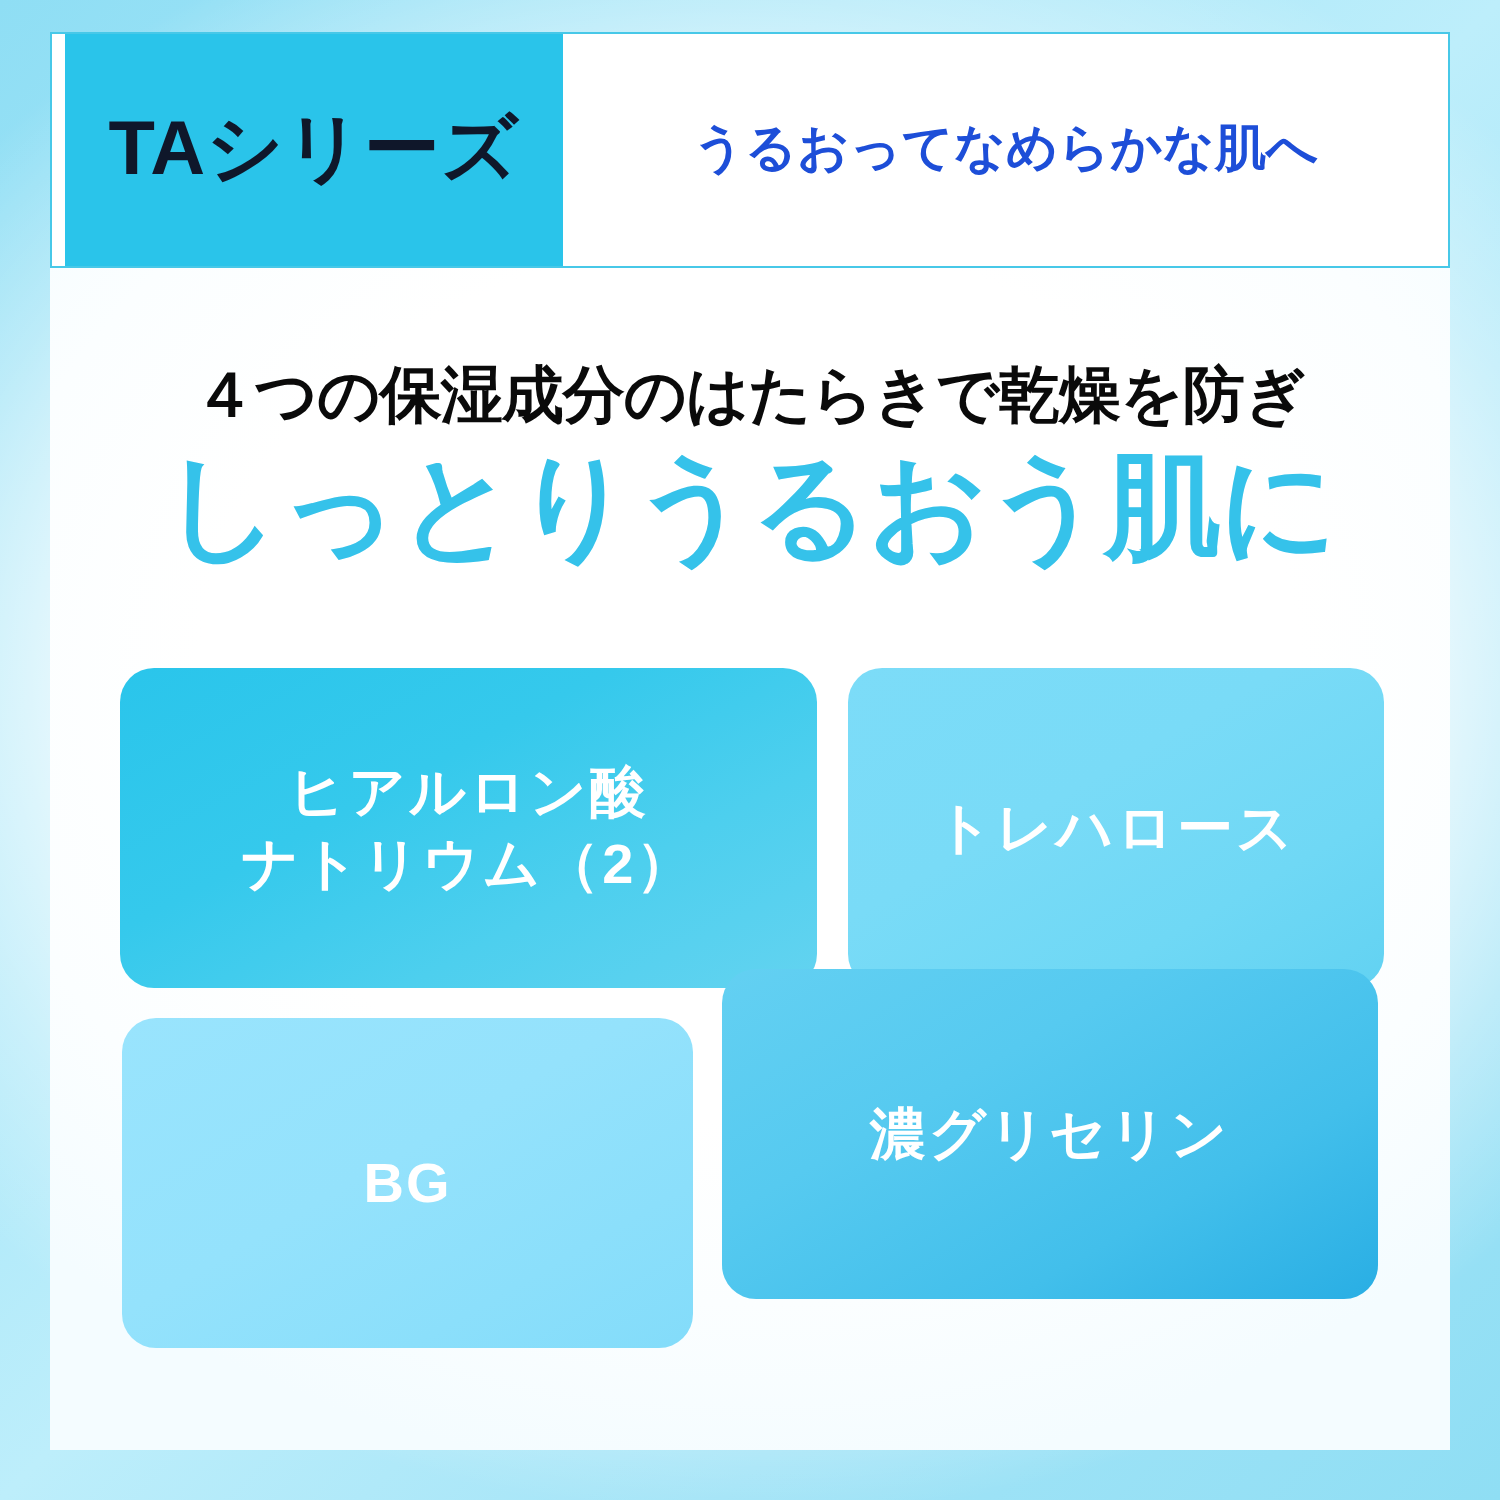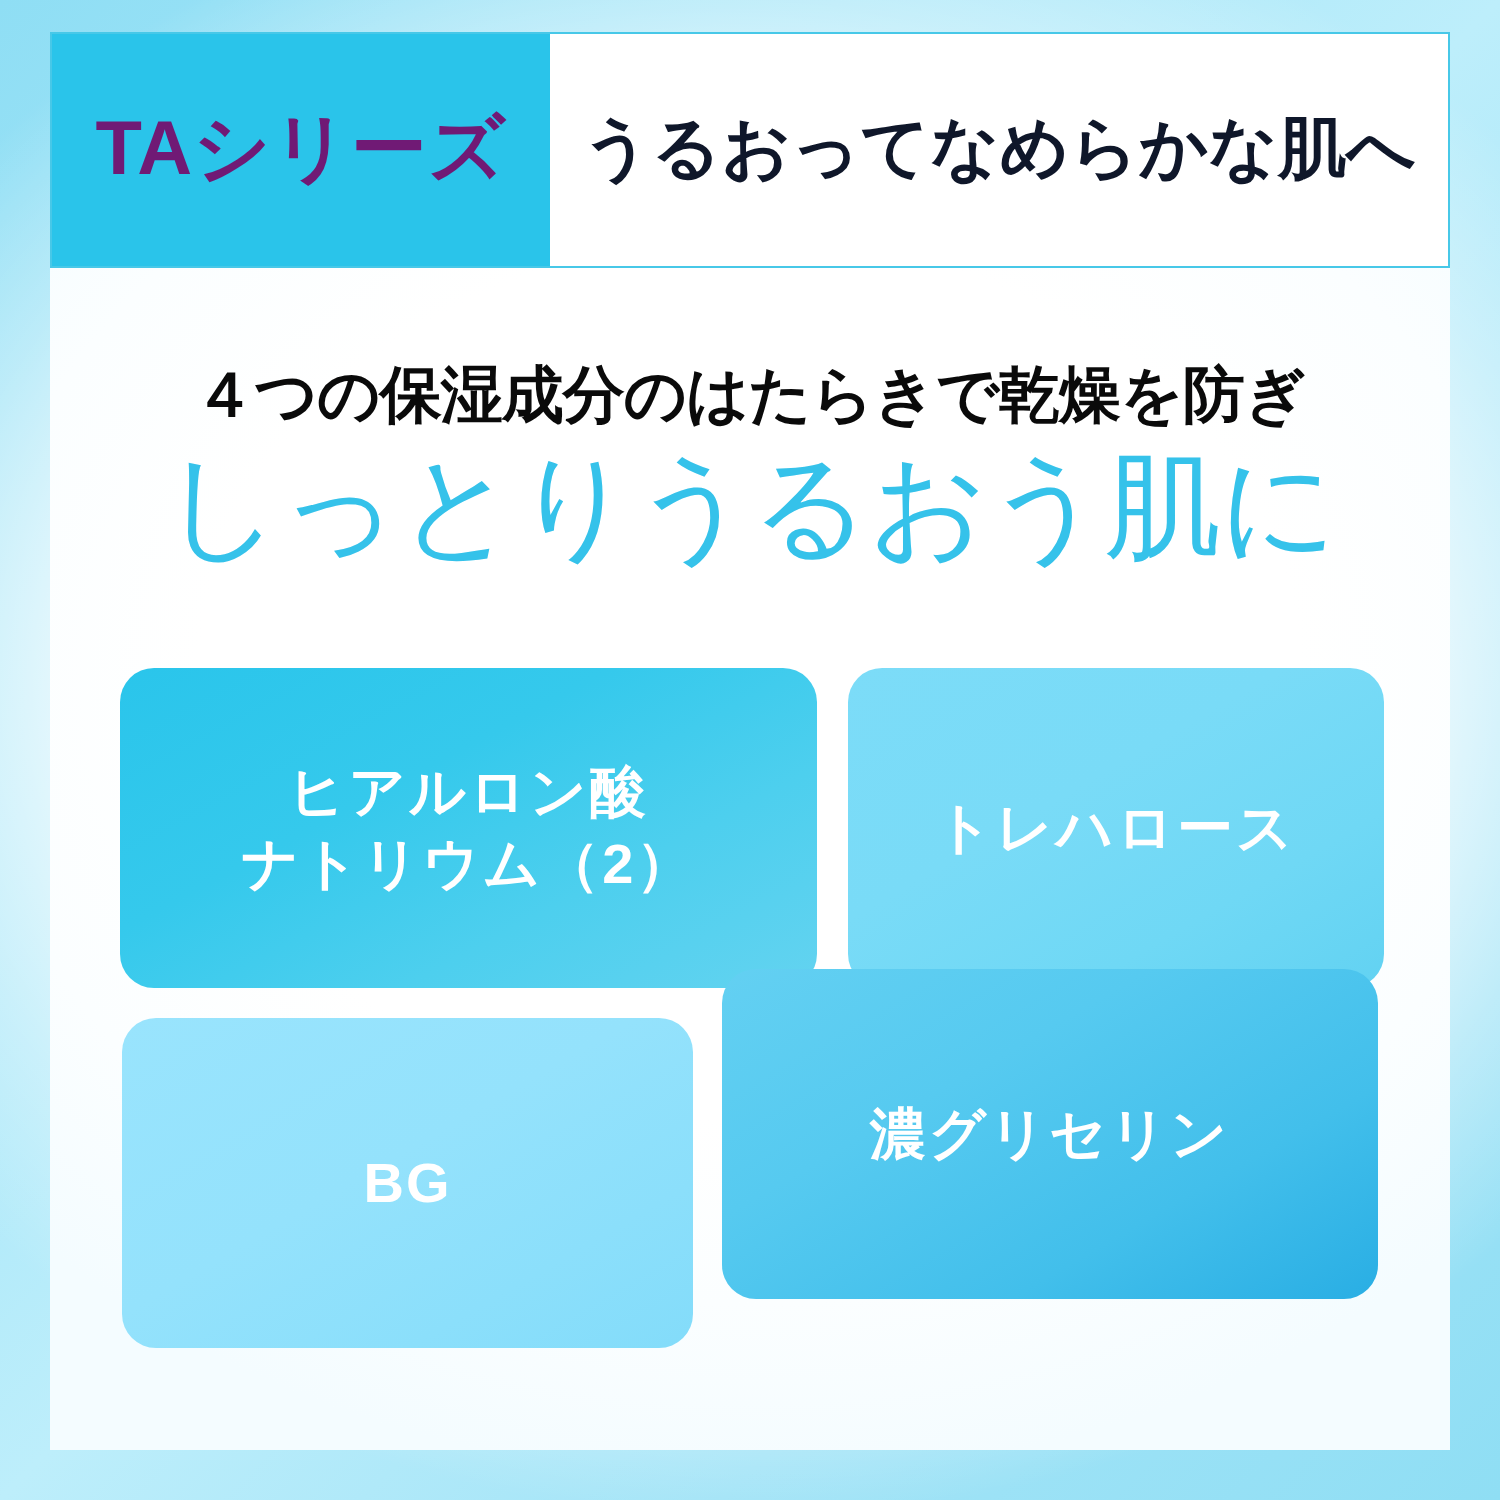--- a/index.html
+++ b/index.html
@@ -45,38 +45,39 @@
     box-sizing: border-box;
     border: 2px solid #47c8e8;
     background: #ffffff;
     display: flex;
     align-items: stretch;
   }
   .header-badge {
     width: 498px;
     flex: 0 0 498px;
     background: #2ac4ea;
-    color: #701a75;
+    color: #0f172a;
     display: flex;
     align-items: center;
     justify-content: center;
     font-size: 76px;
     font-weight: 700;
     letter-spacing: 1px;
     line-height: 1;
     padding-bottom: 4px;
     box-sizing: border-box;
+    margin-left: 13px;
   }
   .header-title {
     flex: 1 1 auto;
     display: flex;
     align-items: center;
     justify-content: center;
-    color: #0f172a;
-    font-size: 68px;
+    color: #1d4ed8;
+    font-size: 51px;
     font-weight: 700;
     letter-spacing: 0px;
     line-height: 1;
     padding-bottom: 6px;
     box-sizing: border-box;
   }
 
   
   .headline-block {
     position: absolute;
@@ -91,21 +92,21 @@
     font-weight: 700;
     line-height: 1.08;
     letter-spacing: -1px;
     white-space: nowrap;
     margin-top: 32px;
   }
   .headline-line2 {
     margin-top: 16px;
     color: #35c2ea;
     font-size: 116px;
-    font-weight: 400;
+    font-weight: 700;
     line-height: 1.06;
     letter-spacing: -1px;
     white-space: nowrap;
   }
 
   
   .cards {
     position: absolute;
     left: 0;
     top: 0;

